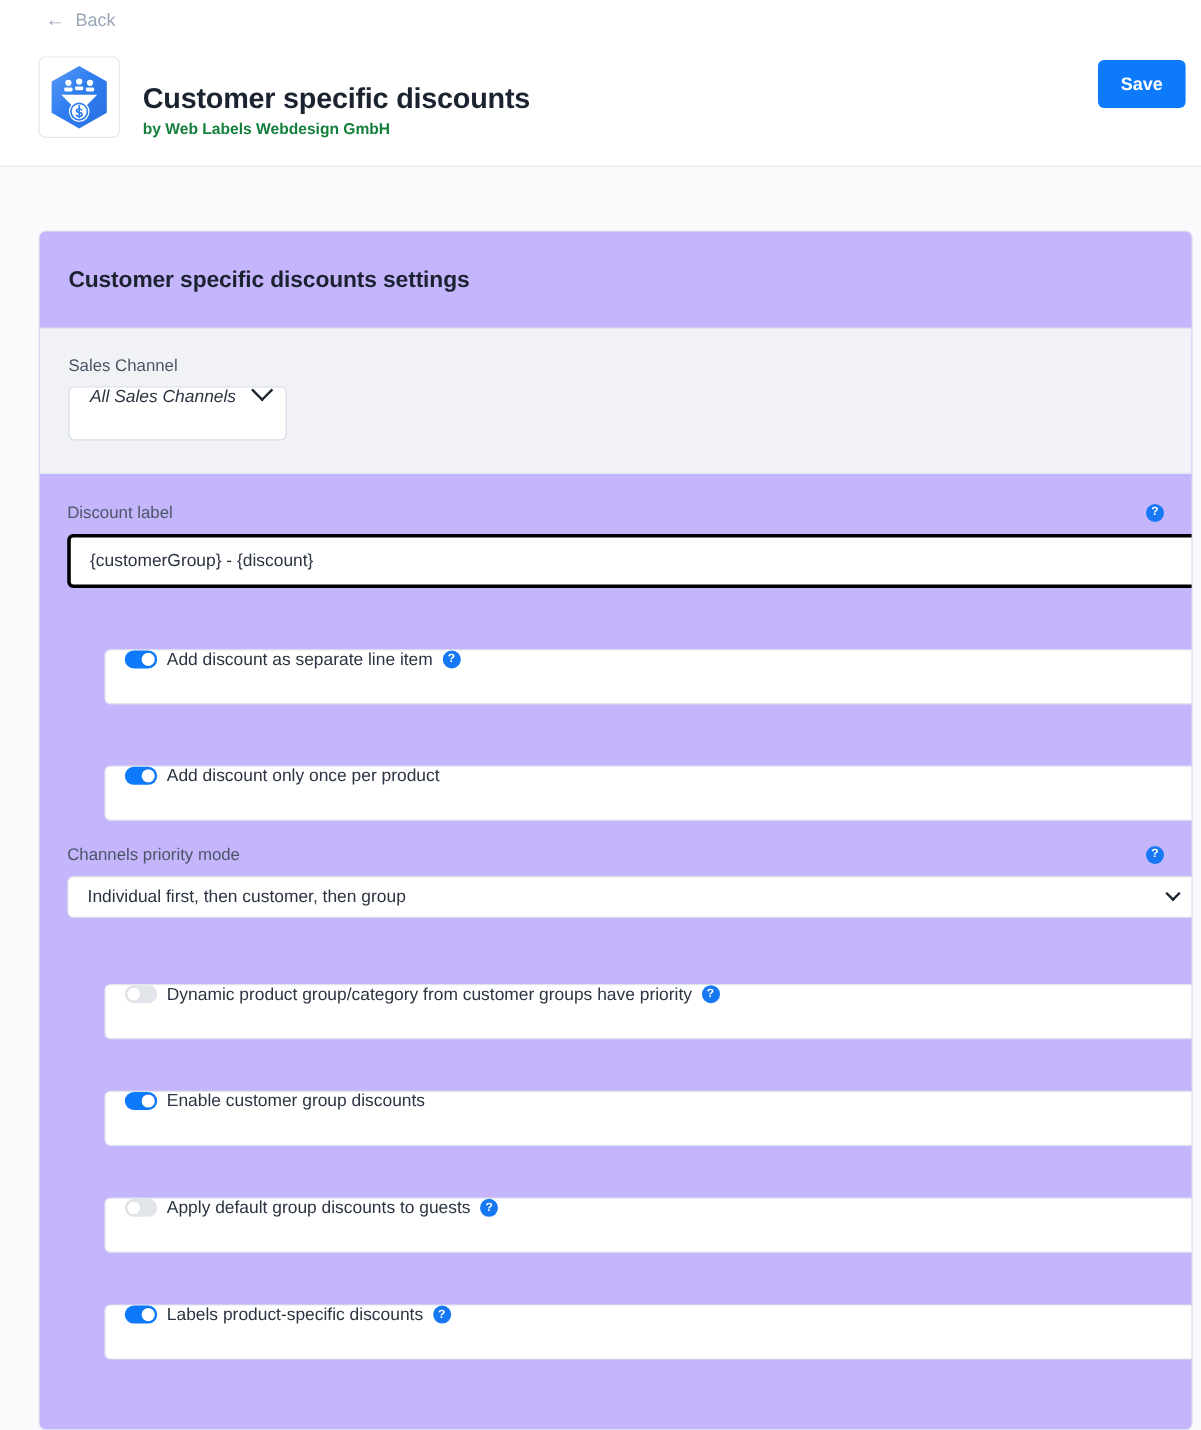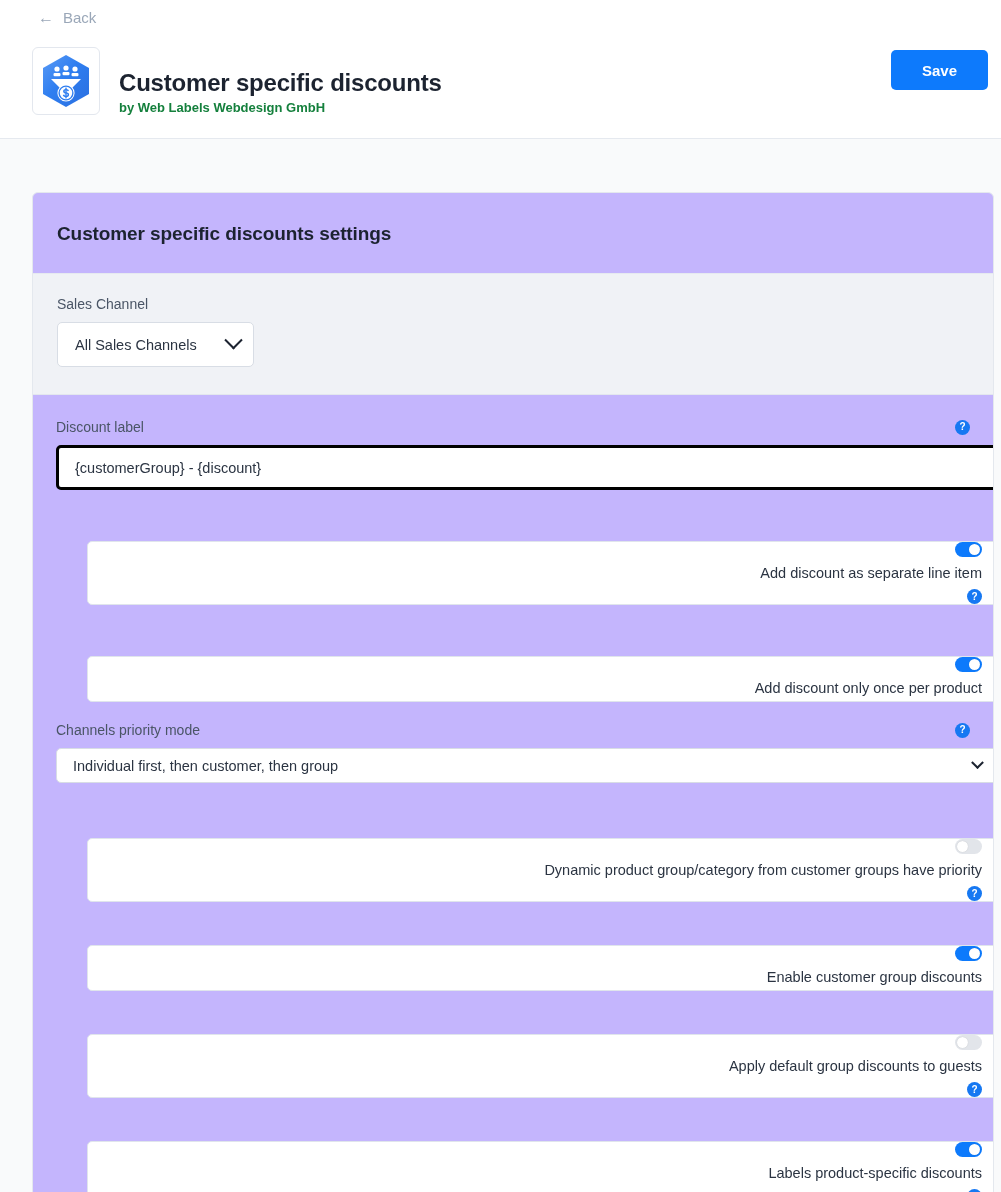--- a/index.html
+++ b/index.html
@@ -78,21 +78,21 @@
     position: absolute;
     right: 13px;
     top: 50px;
     background: #0d7afc;
     color: #ffffff;
     border: none;
     border-radius: 5px;
     font-size: 15px;
     font-weight: bold;
     font-family: "Liberation Sans", sans-serif;
-    padding: 0 31px;
+    padding: 0 19px;
     height: 40px;
     cursor: pointer;
   }
 
   
   .page { padding: 0; }
 
   .card {
     margin: 53px 7px 0 32px;
     background: #c4b5fd;
@@ -118,30 +118,31 @@
     background: #f0f2f6;
     border-bottom: 1px solid #e3e7ee;
     padding: 22px 24px 27px 24px;
   }
   .field-label {
     font-size: 14px;
     color: #4a5566;
     margin-bottom: 10px;
   }
   .select-small {
-    width: 197px;
+    width: 182px;
     height: 45px;
     background: #ffffff;
     border: 1px solid #d8dde5;
     border-radius: 5px;
     display: flex;
-    align-items: center;
+    align-items: flex-start;
     justify-content: space-between;
     padding: 0 13px 0 17px;
     cursor: pointer;
+    font-style: italic;
   }
   .select-small .sel-text { font-size: 14.5px; color: #2b3442; }
   .chev {
     width: 13px; height: 13px;
     border-right: 2px solid #1c2330;
     border-bottom: 2px solid #1c2330;
     transform: rotate(45deg) translate(-3px,-3px);
     flex: none;
   }
 
@@ -193,24 +194,23 @@
 
   
   .toggle-row {
     width: 912px;
     margin-left: 31px;
     min-height: 46px;
     background: #ffffff;
     border: 1px solid #e0e5ec;
     border-radius: 5px;
     display: flex;
-    align-items: flex-end;
+    align-items: flex-start;
     gap: 8px;
     padding: 0 16px 0 16px;
-    flex-direction: column;
   }
   .toggle-row .tg-label {
     font-size: 14.5px;
     color: #2b3442;
   }
 
   .switch {
     width: 27px;
     height: 15px;
     border-radius: 8px;

